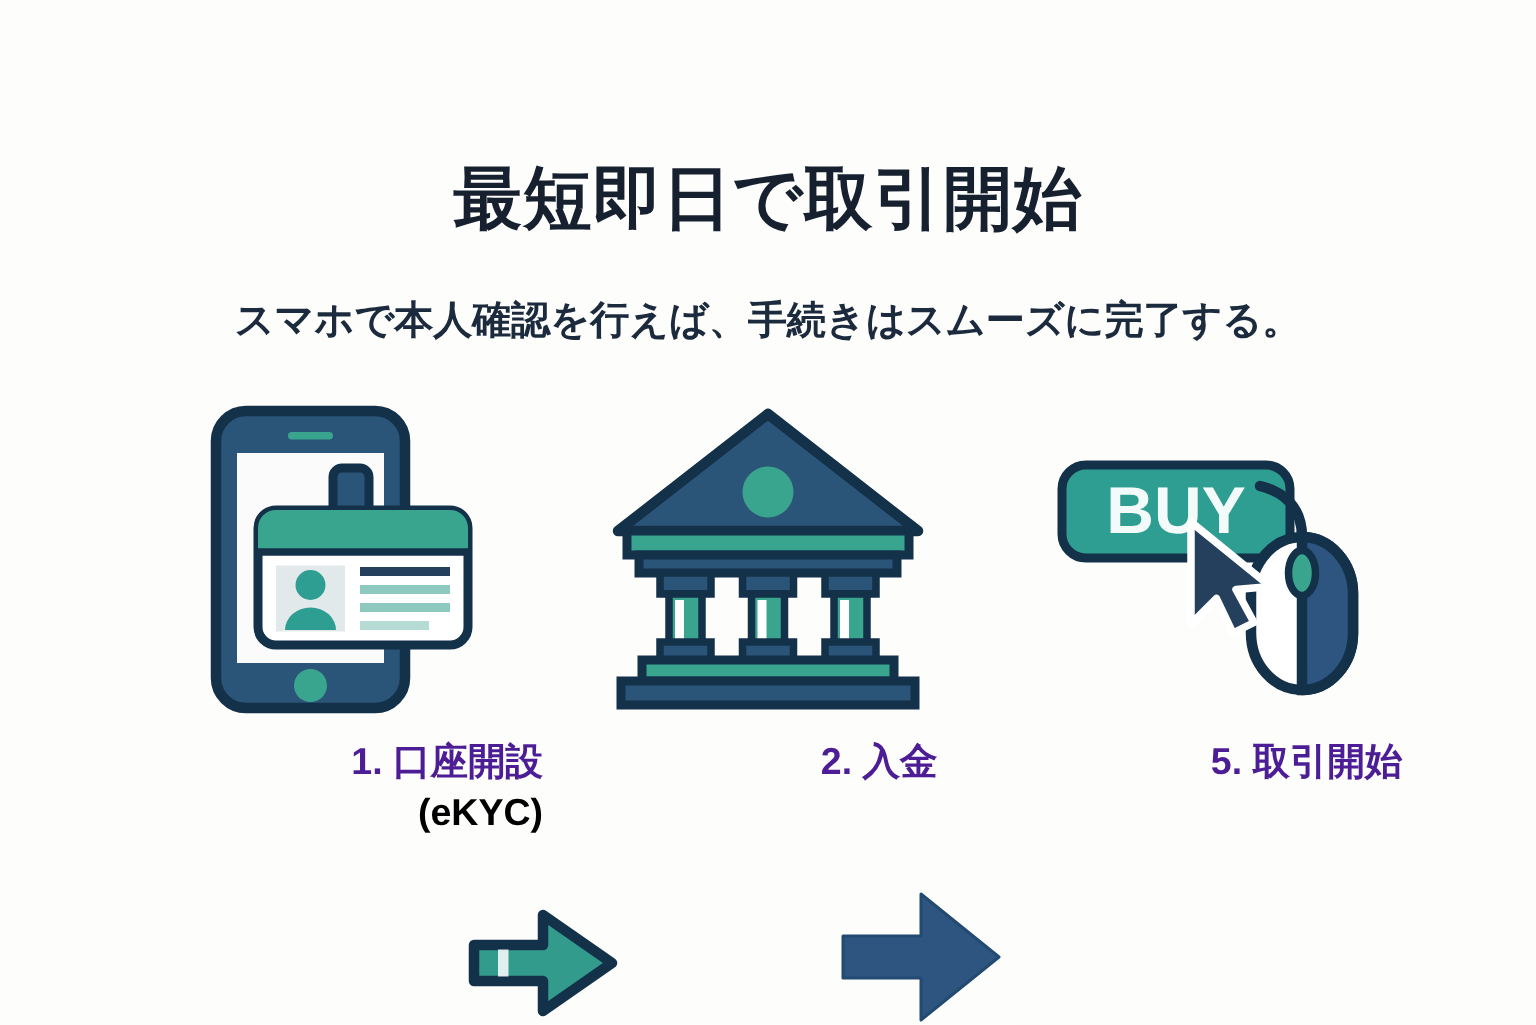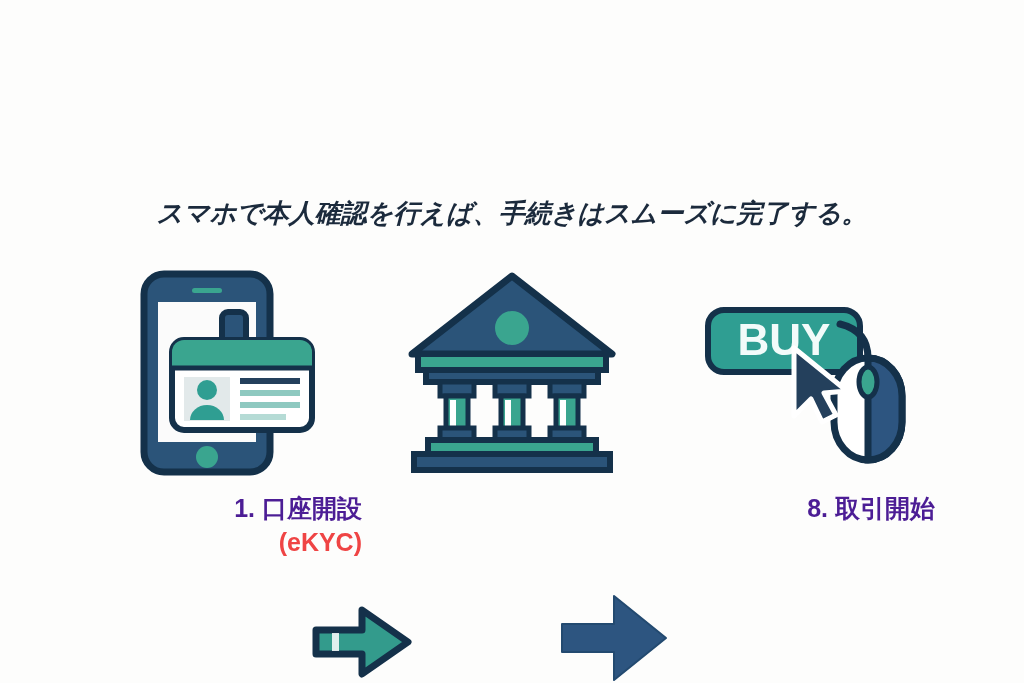--- a/index.html
+++ b/index.html
@@ -37,21 +37,20 @@
     position: absolute;
     top: 198px;
     left: 0;
     width: 1024px;
     text-align: center;
     font-size: 26px;
     font-weight: 700;
     color: #1b2a3c;
     line-height: 1.2;
     white-space: nowrap;
-    font-style: italic;
   }
   
   .steps {
     position: absolute;
     top: 262px;
     left: 0;
     width: 1024px;
     height: 340px;
   }
   .step {
@@ -65,21 +64,21 @@
   .step-label {
     font-size: 25px;
     font-weight: 700;
     color: #4c1d95;
     line-height: 1.35;
     white-space: nowrap;
   }
   .step-sublabel {
     font-size: 25px;
     font-weight: 700;
-    color: #ef4444;
+    color: #000000;
     line-height: 1.35;
     white-space: nowrap;
   }
   #step-1 { left: 112px;  top: 0;  width: 250px; }
   #step-2 { left: 400px;  top: 0;  width: 225px; }
   #step-3 { left: 690px;  top: 0;  width: 245px; }
 
   #step-1 .labels { margin-top: 10px; }
   #step-2 .labels { margin-top: 10px; }
   #step-3 .labels { margin-top: 10px; }
@@ -91,20 +90,21 @@
   #arrow-1 { left: 310px; top: 338px; }
   #arrow-2 { left: 558px; top: 326px; }
 
   .svg-art { display: block; }
 </style>
 </head>
 <body>
 
 <div class="canvas">
 
+  <div class="title">最短即日で取引開始</div>
 
   <div class="subtitle">スマホで本人確認を行えば、手続きはスムーズに完了する。</div>
 
   <div class="steps">
 
     <div class="step" id="step-1">
       <div class="step-art">
         <svg class="svg-art" width="250" height="220" viewBox="0 0 250 220" xmlns="http://www.w3.org/2000/svg">
 
           <rect x="32" y="12" width="126" height="198" rx="20" ry="20" fill="#2b5479" stroke="#14314a" stroke-width="7"></rect>
@@ -173,20 +173,23 @@
             <rect x="150" y="120" width="34" height="14" fill="#2b5479" stroke="#14314a" stroke-width="5"></rect>
             <rect x="156" y="134" width="22" height="44" fill="#3aa58f" stroke="#14314a" stroke-width="5"></rect>
             <rect x="160" y="138" width="6" height="36" fill="#ffffff"></rect>
             <rect x="150" y="166" width="34" height="14" fill="#2b5479" stroke="#14314a" stroke-width="5"></rect>
           </g>
 
           <rect x="28" y="178" width="168" height="14" fill="#3aa58f" stroke="#14314a" stroke-width="6"></rect>
           <rect x="14" y="192" width="196" height="16" fill="#2b5479" stroke="#14314a" stroke-width="6"></rect>
         </svg>
       </div>
+      <div class="labels">
+        <div class="step-label">2. 入金</div>
+      </div>
     </div>
 
     <div class="arrow" id="arrow-2">
       <svg class="svg-art" width="112" height="100" viewBox="0 0 112 100" xmlns="http://www.w3.org/2000/svg">
         <path d="M4 36 L56 36 L56 8 L108 50 L56 92 L56 64 L4 64 Z" fill="#2d5580" stroke="#234a70" stroke-width="2" stroke-linejoin="round"></path>
       </svg>
     </div>
 
     <div class="step" id="step-3">
       <div class="step-art">
@@ -199,18 +202,18 @@
             <path d="M178 96 a34 38 0 0 1 34 38 v26 a34 38 0 0 1 -68 0 v-26 a34 38 0 0 1 34 -38 z" fill="#ffffff" stroke="#14314a" stroke-width="7"></path>
             <path d="M178 96 a34 38 0 0 1 34 38 v26 a34 38 0 0 1 -34 38 z" fill="#2d5580" stroke="#14314a" stroke-width="7"></path>
             <ellipse cx="178" cy="120" rx="9" ry="15" fill="#3aa58f" stroke="#14314a" stroke-width="5"></ellipse>
             <path d="M178 96 C178 76, 166 66, 150 62" fill="none" stroke="#14314a" stroke-width="7" stroke-linecap="round"></path>
           </g>
 
           <path d="M104 86 L104 154 L121 137 L132 160 L146 153 L134 131 L157 129 Z" fill="#24405c" stroke="#ffffff" stroke-width="5" stroke-linejoin="round"></path>
         </svg>
       </div>
       <div class="labels">
-        <div class="step-label">8. 取引開始</div>
+        <div class="step-label">5. 取引開始</div>
       </div>
     </div>
 
   </div>
 </div>
 
 </body></html>

